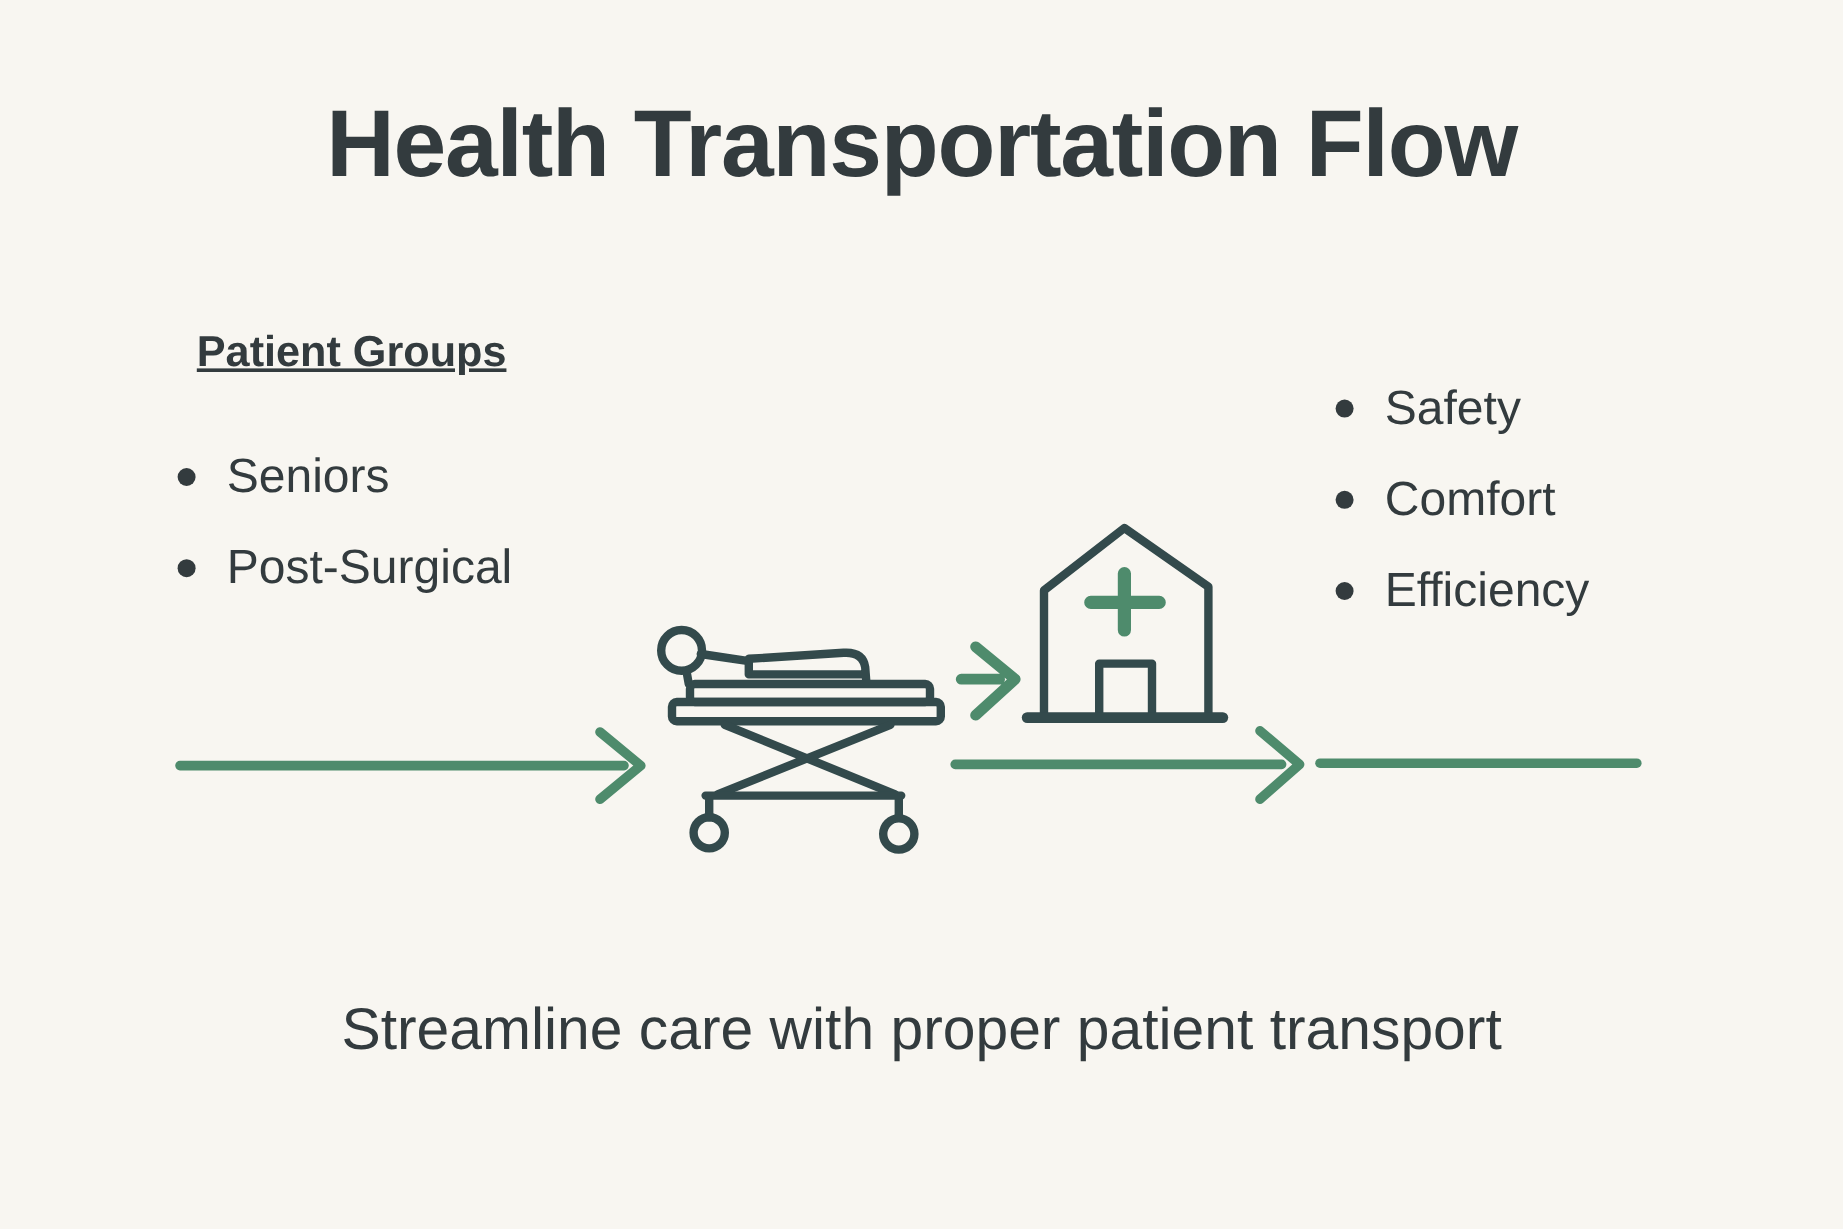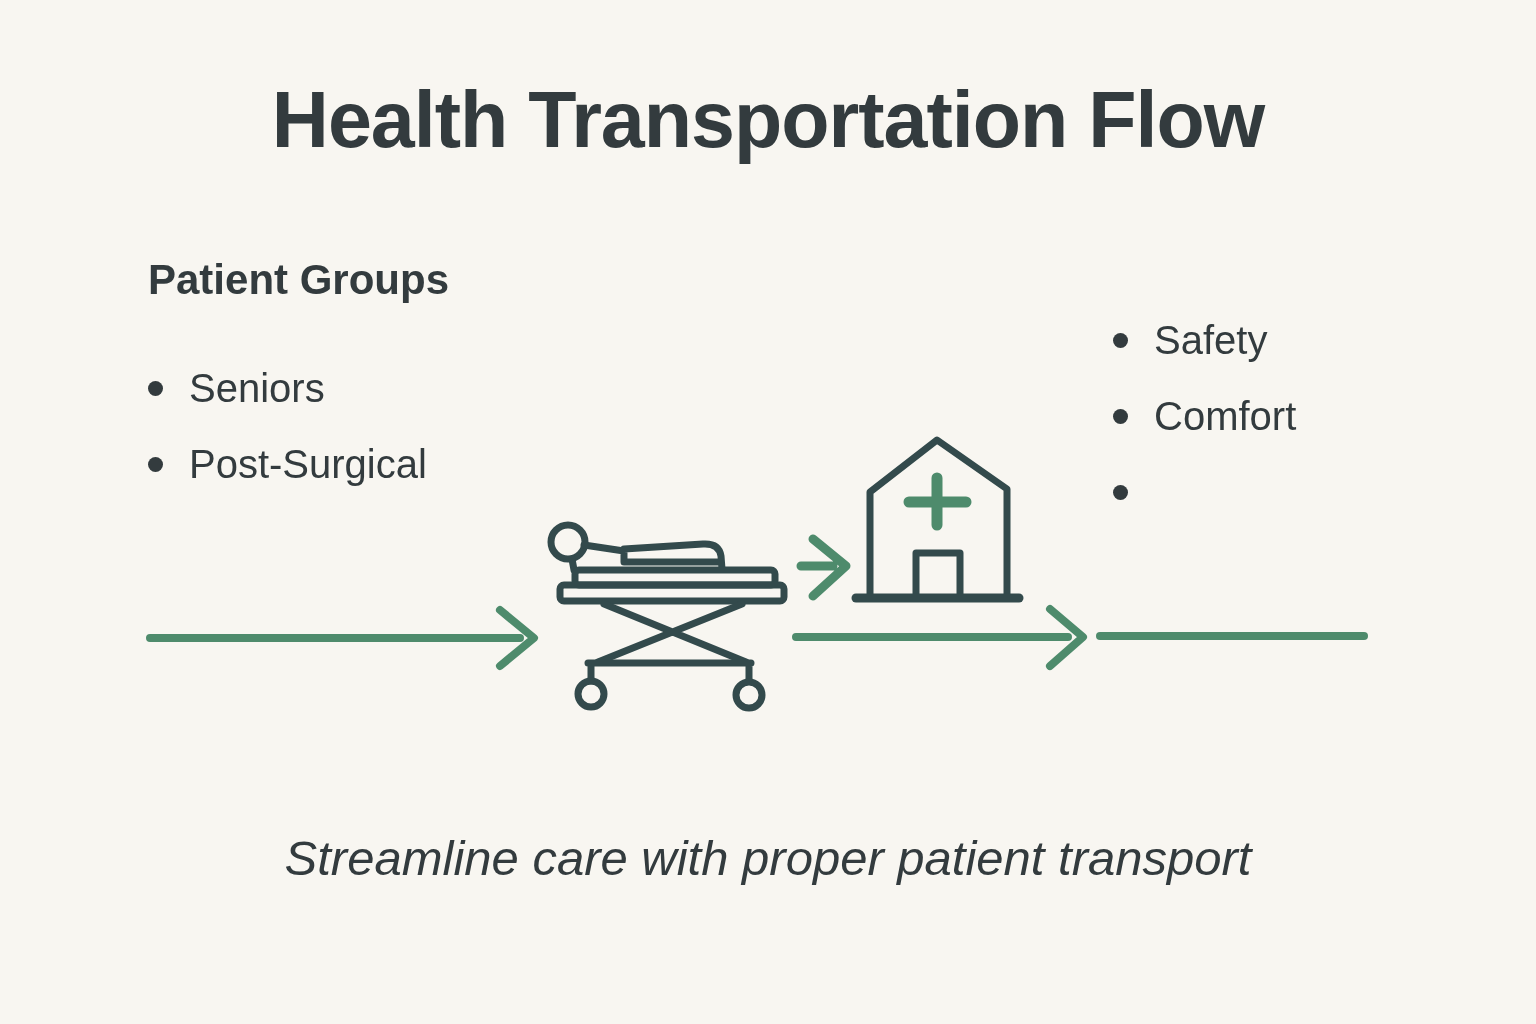--- a/index.html
+++ b/index.html
@@ -31,24 +31,25 @@
     letter-spacing: -1px;
     line-height: 1.15;
   }
   .col {
     position: absolute;
     top: 256px;
   }
   .col-left  { left: 148px; }
   .col-right { left: 1113px; }
   .col h2 {
-    margin: 0;
-    font-size: 42px;
+    margin: 16px;
+    font-size: 36px;
     font-weight: 700;
     line-height: 1.15;
+    text-decoration: underline;
   }
   .col ul {
     list-style: none;
     margin: 46px 0 0 0;
     padding: 0;
   }
   .col li {
     display: flex;
     align-items: center;
     height: 76px;
@@ -70,21 +71,20 @@
     pointer-events: none;
   }
   .caption {
     position: absolute;
     top: 830px; left: 0; width: 100%;
     margin: 0;
     text-align: center;
     font-size: 49px;
     font-weight: 400;
     line-height: 1.17;
-    font-style: italic;
   }
 </style>
 </head>
 <body>
 
 <div class="canvas">
 
   <h1 class="page-title">Health Transportation Flow</h1>
 
   <section class="col col-left">
@@ -106,20 +106,21 @@
       <li>
         <span class="dot"></span>
         <span>Safety</span>
       </li>
       <li>
         <span class="dot"></span>
         <span>Comfort</span>
       </li>
       <li>
         <span class="dot"></span>
+        <span>Efficiency</span>
       </li>
     </ul>
   </section>
 
   <svg class="art" viewBox="0 0 1536 1024" xmlns="http://www.w3.org/2000/svg">
 
     <g fill="none" stroke-width="8" stroke-linecap="round" stroke-linejoin="round" stroke="#4e8b6c">
       <path d="M150 638 H520 M500 610 L534 638 L500 666"></path>
       <path stroke-width="9" d="M801 566 H833 M813 539 L846 566 L813 596"></path>
       <path d="M796 637 H1068 M1050 609 L1083 637 L1050 666"></path>

